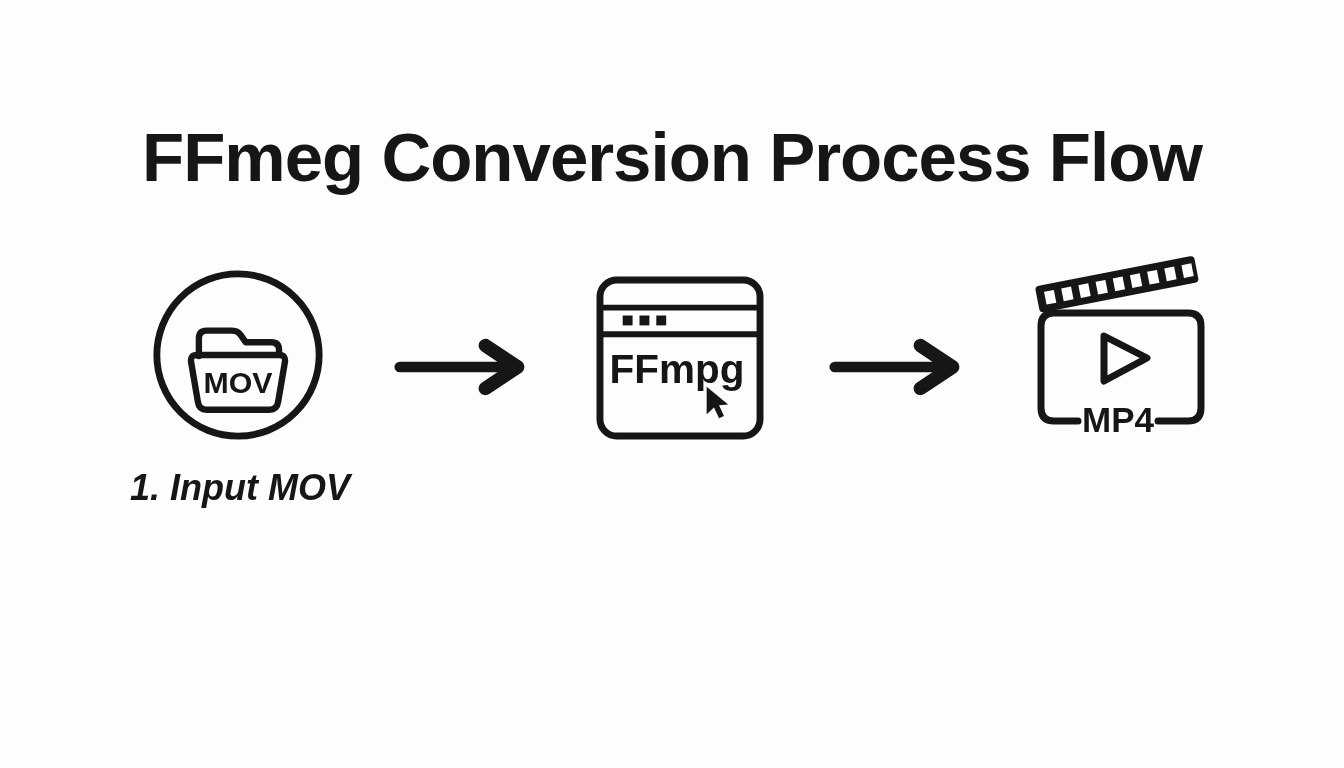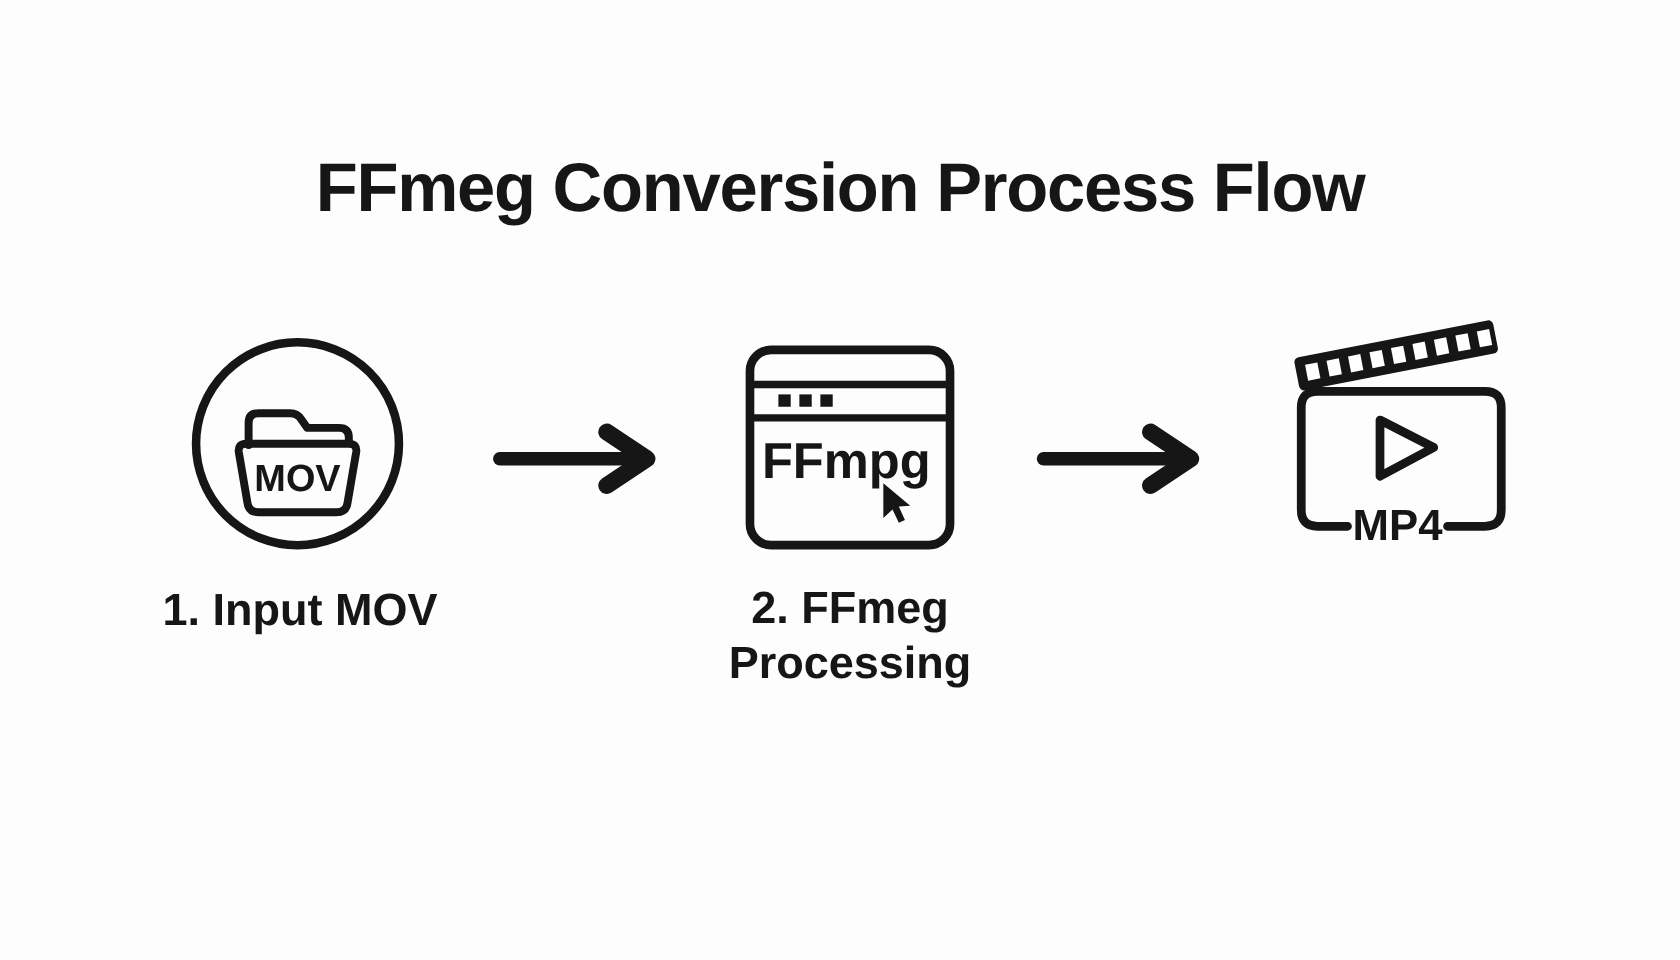--- a/index.html
+++ b/index.html
@@ -9,37 +9,37 @@
     background: var(--background);
     font-family: "Liberation Sans", sans-serif;
     color: var(--ink);
     overflow: hidden;
   }
   .canvas { position:relative; width:1344px; height:768px; }
 
   .diagram-title {
     position:absolute; top:118px; left:0; width:100%;
     text-align:center;
-    font-size:55px; font-weight:bold; letter-spacing:-1px;
+    font-size:69px; font-weight:bold; letter-spacing:-1px;
     color:var(--ink);
   }
 
   .icon-svg { position:absolute; color:var(--ink); }
   .icon-folder   { left:150px; top:266px; width:176px; height:178px; }
   .icon-window   { left:596px; top:276px; width:168px; height:164px; }
   .icon-clapper  { left:1030px; top:256px; width:182px; height:178px; }
   .arrow-1 { left:392px; top:338px; width:146px; height:58px; }
   .arrow-2 { left:827px; top:338px; width:146px; height:58px; }
 
   .step-label {
     position:absolute;
     font-size:36px; font-weight:bold; line-height:44px;
     text-align:center; color:var(--ink);
   }
-  .step-label-1 { left:85px;  top:466px; width:310px; }
+  .step-label-1 { left:85px;  top:466px; width:310px;font-style:italic; }
   .step-label-2 { left:568px; top:464px; width:224px; }
   .step-label-3 { left:960px; top:466px; width:326px; }
 
   svg text {
     font-family:"Liberation Sans", sans-serif;
     font-weight:bold;
     fill:currentColor;
   }
 </style>
 </head>
@@ -96,15 +96,14 @@
       <rect x="148" y="-20" width="10" height="13" fill="#ffffff"></rect>
     </g>
 
     <path d="M 48,165 L 24,165 Q 11,165 11,152 L 11,70 Q 11,57 24,57 L 158,57 Q 171,57 171,70 L 171,152 Q 171,165 158,165 L 128,165" fill="none" stroke="currentColor" stroke-width="7" stroke-linecap="round"></path>
 
     <path d="M 74,80 L 117,102 L 74,125 Z" fill="none" stroke="currentColor" stroke-width="7" stroke-linejoin="round"></path>
     <text x="88" y="176" font-size="35" text-anchor="middle">MP4</text>
   </svg>
 
   <div class="step-label step-label-1">1. Input MOV</div>
-  <div class="step-label step-label-2">2. FFmeg Processing</div>
 
 </div>
 
 </body></html>

